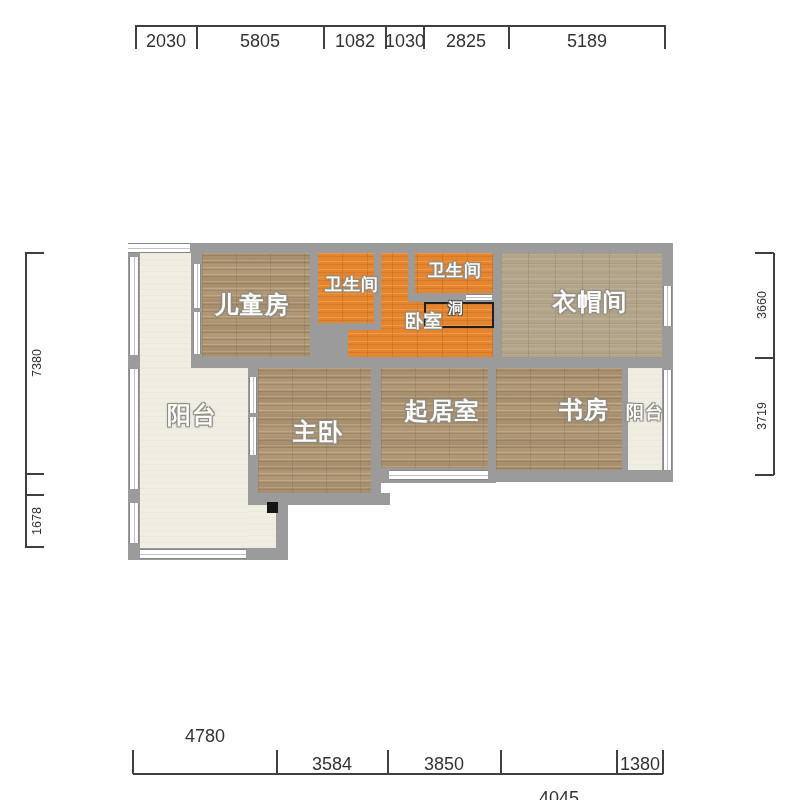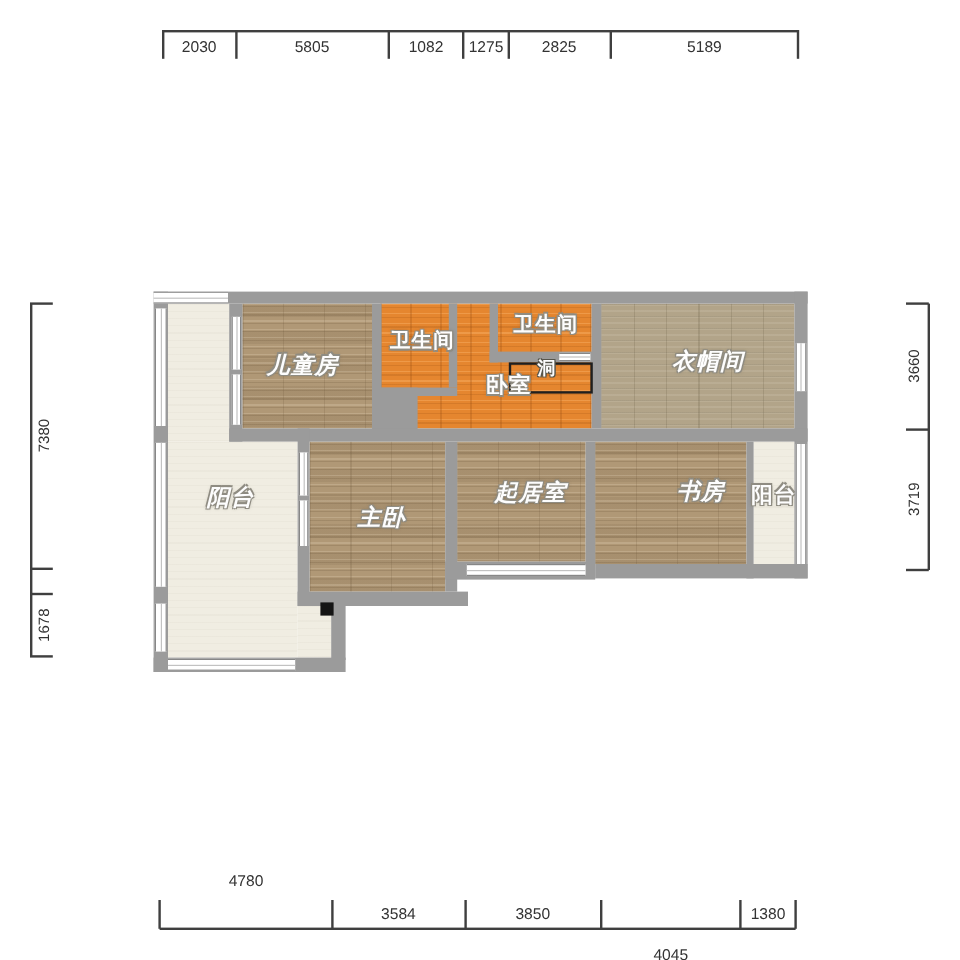--- a/index.html
+++ b/index.html
@@ -28,47 +28,47 @@
   .orange{background-color:#e5862f;
     background-image:
       repeating-linear-gradient(90deg, rgba(150,75,15,.25) 0 1px, rgba(0,0,0,0) 1px 25px),
       repeating-linear-gradient(180deg, rgba(255,190,120,.35) 0 1px, rgba(0,0,0,0) 1px 3px, rgba(175,95,25,.30) 3px 4px, rgba(0,0,0,0) 4px 8px);}
   .cream{background-color:#f0ede2;
     background-image:repeating-linear-gradient(180deg, rgba(200,195,180,.12) 0 1px, rgba(0,0,0,0) 1px 6px);}
   
   .rlabel{position:absolute;transform:translate(-50%,-50%);font-weight:bold;color:#fdfdfd;white-space:nowrap;
     letter-spacing:1px;line-height:1;
     text-shadow:-1px -1px 0 #8f8c82, 1px -1px 0 #8f8c82, -1px 1px 0 #8f8c82, 1px 1px 0 #8f8c82, 0 0 3px rgba(80,80,70,.55);}
-  .sz19{font-size:19px;font-style:italic;} .sz18{font-size:18px;} .sz17{font-size:17px;}
+  .sz19{font-size:24px;} .sz18{font-size:18px;} .sz17{font-size:17px;}
   .sz15{font-size:15px;text-shadow:-1px -1px 0 #56554c, 1px -1px 0 #56554c, -1px 1px 0 #56554c, 1px 1px 0 #56554c;}
   
   .dline{position:absolute;background:#3f3f3f;}
   .tick{position:absolute;background:#3f3f3f;}
-  .dlab{position:absolute;font-size:13px;color:#333;transform:translateX(-50%);white-space:nowrap;}
+  .dlab{position:absolute;font-size:18px;color:#333;transform:translateX(-50%);white-space:nowrap;}
   .dlab-v{position:absolute;font-size:12.5px;color:#333;transform:translate(-50%,-50%) rotate(-90deg);white-space:nowrap;}
   
   .hole-box{position:absolute;border:2px solid #1f1f1f;background:transparent;box-sizing:border-box;}
   .blk{position:absolute;background:#151515;}
 </style>
 </head>
 <body>
 
 <div class="abs">
   <i class="dline" style="left:136px;top:25px;width:529px;height:1.6px"></i>
   <i class="tick" style="left:135px;top:25px;width:2px;height:24px"></i>
   <i class="tick" style="left:196px;top:25px;width:2px;height:24px"></i>
   <i class="tick" style="left:323px;top:25px;width:2px;height:24px"></i>
   <i class="tick" style="left:385px;top:25px;width:2px;height:24px"></i>
   <i class="tick" style="left:423px;top:25px;width:2px;height:24px"></i>
   <i class="tick" style="left:508px;top:25px;width:2px;height:24px"></i>
   <i class="tick" style="left:664px;top:25px;width:2px;height:24px"></i>
   <span class="dlab" style="left:166px;top:31px">2030</span>
   <span class="dlab" style="left:260px;top:31px">5805</span>
   <span class="dlab" style="left:355px;top:31px">1082</span>
-  <span class="dlab" style="left:405px;top:31px">1275</span>
+  <span class="dlab" style="left:405px;top:31px">1030</span>
   <span class="dlab" style="left:466px;top:31px">2825</span>
   <span class="dlab" style="left:587px;top:31px">5189</span>
 </div>
 
 <div class="abs">
   <i class="dline" style="left:133px;top:773px;width:530px;height:1.6px"></i>
   <i class="tick" style="left:132px;top:750px;width:2px;height:24px"></i>
   <i class="tick" style="left:276px;top:750px;width:2px;height:24px"></i>
   <i class="tick" style="left:387px;top:750px;width:2px;height:24px"></i>
   <i class="tick" style="left:500px;top:750px;width:2px;height:24px"></i>

